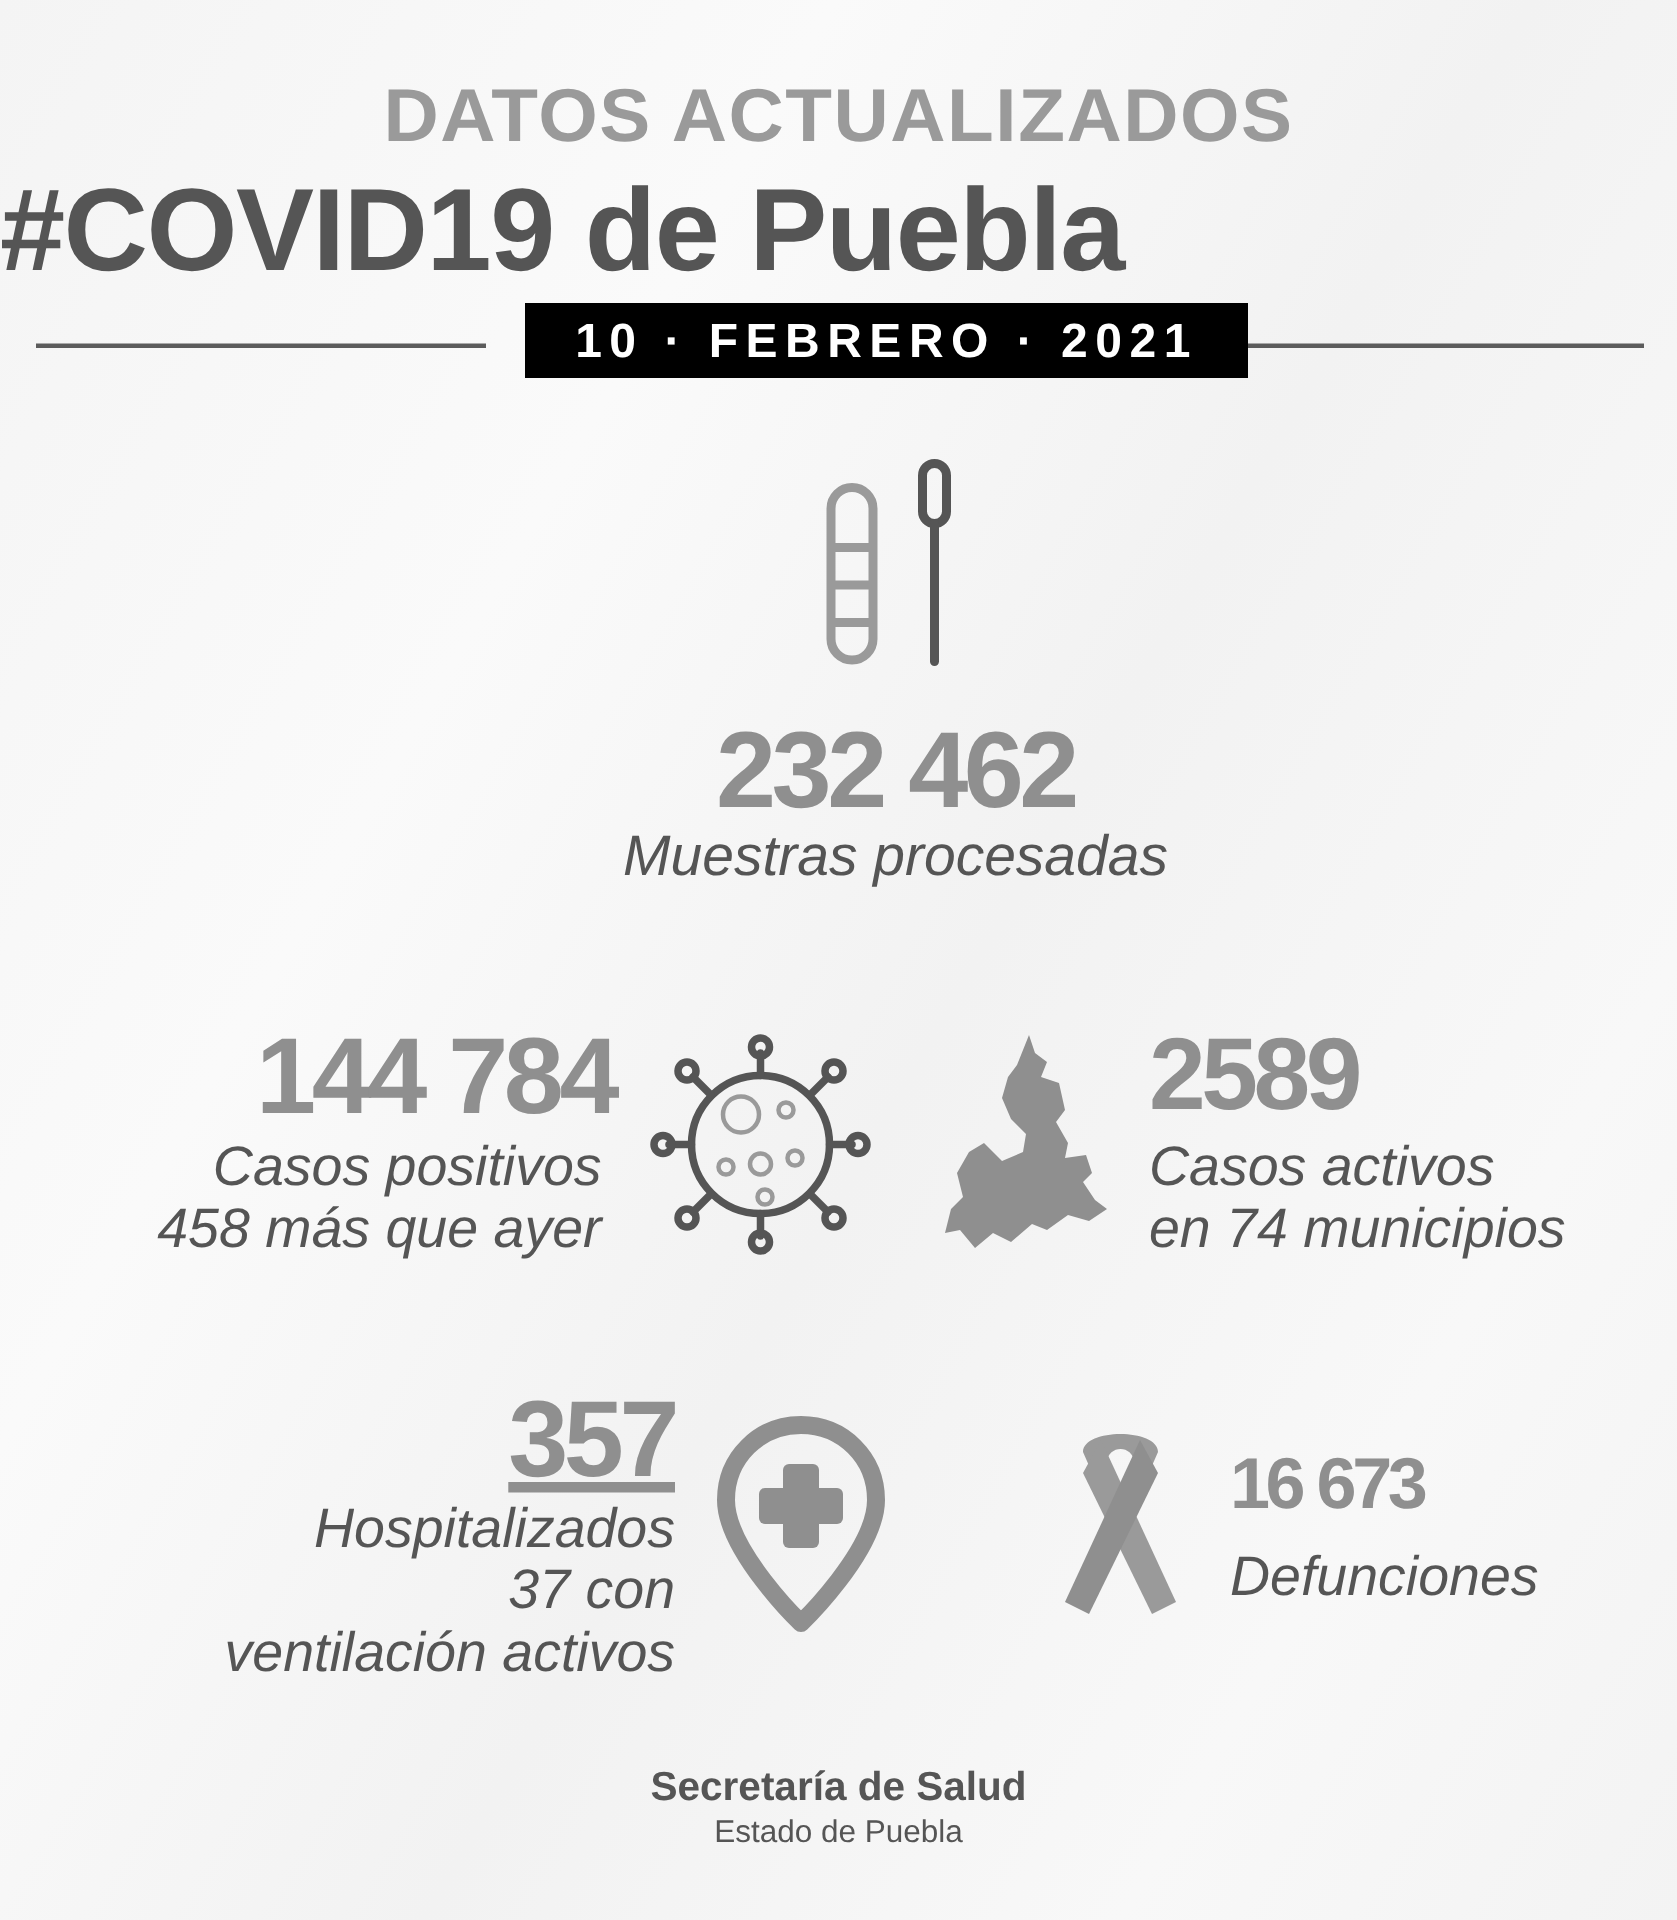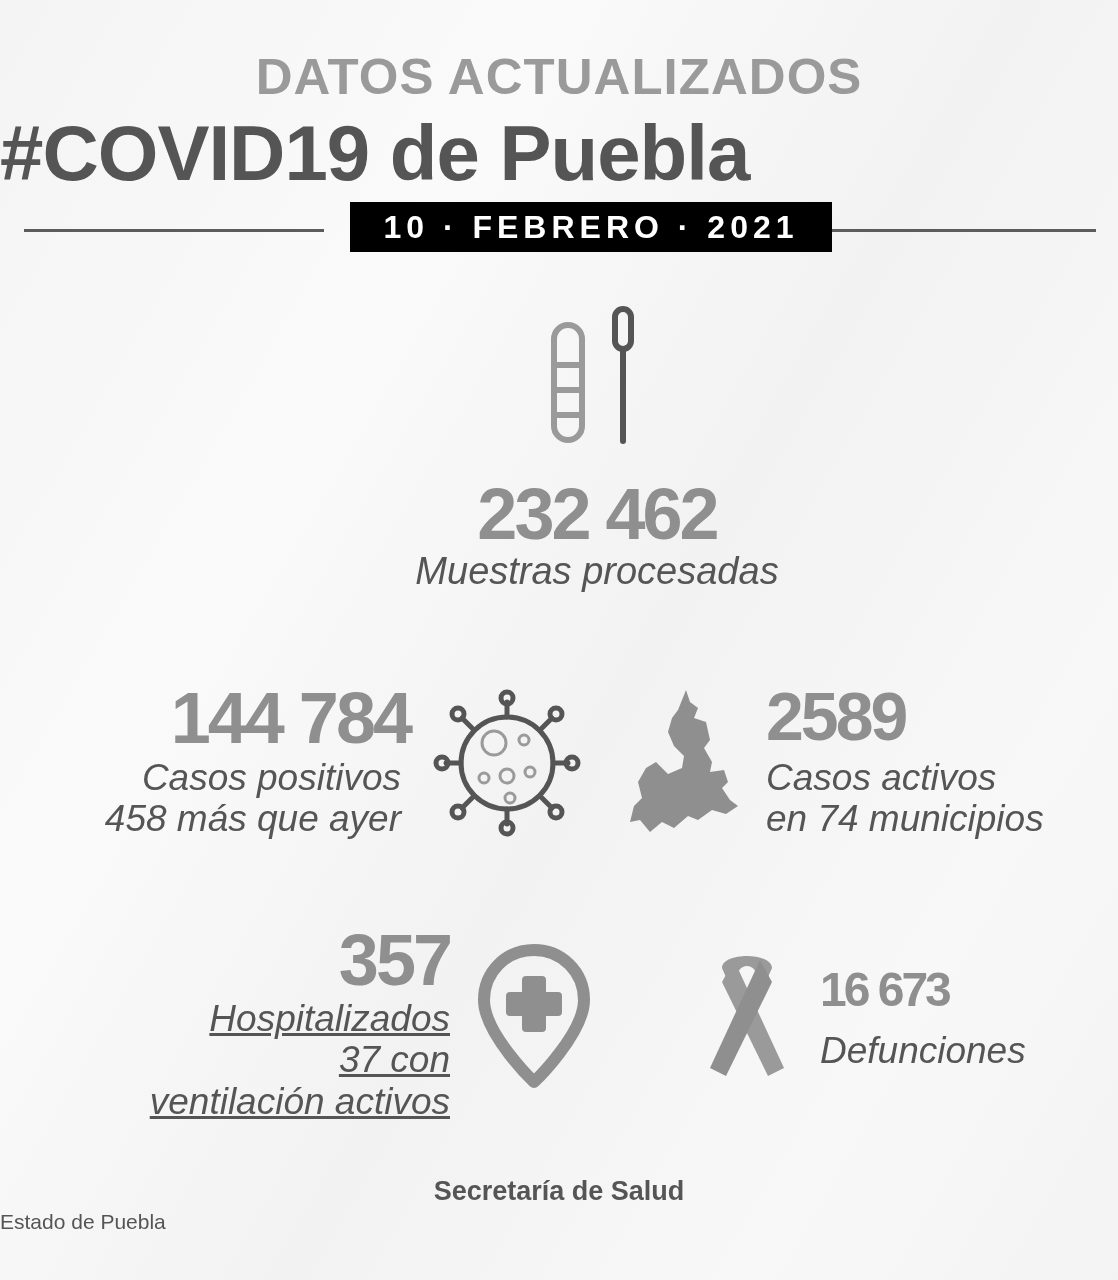--- a/index.html
+++ b/index.html
@@ -24,21 +24,21 @@
   .rule.right { left: 798px; width: 298px; }
   .date-box {
     left: 320px; top: 202px; width: 482px; height: 50px; background: #000000;
     color: #ffffff; font-size: 32px; font-weight: 700; letter-spacing: 5px;
     display: flex; align-items: center; justify-content: center; margin-left: 30px;
   }
   .big { font-weight: 700; color: #8f8f8f; letter-spacing: -3px; line-height: 1; }
   .lbl { font-style: italic; color: #555555; line-height: 1.12; }
   .right { text-align: right; }
   .footer1 { left: 0; width: 1118px; top: 1176px; text-align: center; font-size: 27px; font-weight: 700; color: #555; }
-  .footer2 { left: 0; width: 1118px; top: 1210px; text-align: left; font-size: 21px; color: #555; }
+  .footer2 { left: 0; width: 1118px; top: 1210px; text-align: center; font-size: 21px; color: #555; }
 </style>
 </head>
 <body>
 
 <div class="abs kicker">DATOS ACTUALIZADOS</div>
 <div class="abs title">#COVID19 de Puebla</div>
 <div class="abs rule left"></div>
 <div class="abs rule right"></div>
 <div class="abs date-box">
   <span>10 · FEBRERO · 2021</span>
@@ -98,22 +98,22 @@
   <svg width="112" height="148" viewBox="0 0 112 148">
     <path d="M58 2 L62 14 L70 20 L66 30 L78 34 L82 52 L76 60 L84 74 L82 84 L96 82 L100 94 L94 100 L102 112 L110 118 L98 126 L84 122 L70 132 L60 128 L46 140 L34 134 L22 144 L12 132 L2 134 L6 118 L14 110 L10 94 L18 80 L28 74 L40 86 L54 80 L56 68 L46 58 L40 44 L44 30 L50 22 Z" fill="#8f8f8f"></path>
   </svg>
 </div>
 <div class="abs big" style="left:766px; top:682px; font-size:68px;">2589</div>
 <div class="abs lbl" style="left:766px; top:757px; font-size:37px; white-space:nowrap;">
   <div>Casos activos</div>
   <div>en 74 municipios</div>
 </div>
 
-<div class="abs big right" style="left:200px; width:250px; top:924px; font-size:72px;">357</div>
-<div class="abs lbl right" style="left:60px; width:390px; top:998px; font-size:37px;text-decoration:underline;">
+<div class="abs big right" style="left:200px; width:250px; top:924px; font-size:72px;text-decoration:underline;">357</div>
+<div class="abs lbl right" style="left:60px; width:390px; top:998px; font-size:37px;">
   <div>Hospitalizados</div>
   <div>37 con</div>
   <div>ventilación activos</div>
 </div>
 <div class="abs" style="left:474px; top:942px; width:120px; height:150px;">
   <svg width="120" height="150" viewBox="0 0 120 150">
     <path d="M60 8 C32 8 10 30 10 58 C10 92 60 140 60 140 C60 140 110 92 110 58 C110 30 88 8 60 8 Z" fill="none" stroke="#8f8f8f" stroke-width="12" stroke-linejoin="round"></path>
     <rect x="48" y="34" width="24" height="56" rx="4" fill="#8f8f8f"></rect>
     <rect x="32" y="50" width="56" height="24" rx="4" fill="#8f8f8f"></rect>
   </svg>

